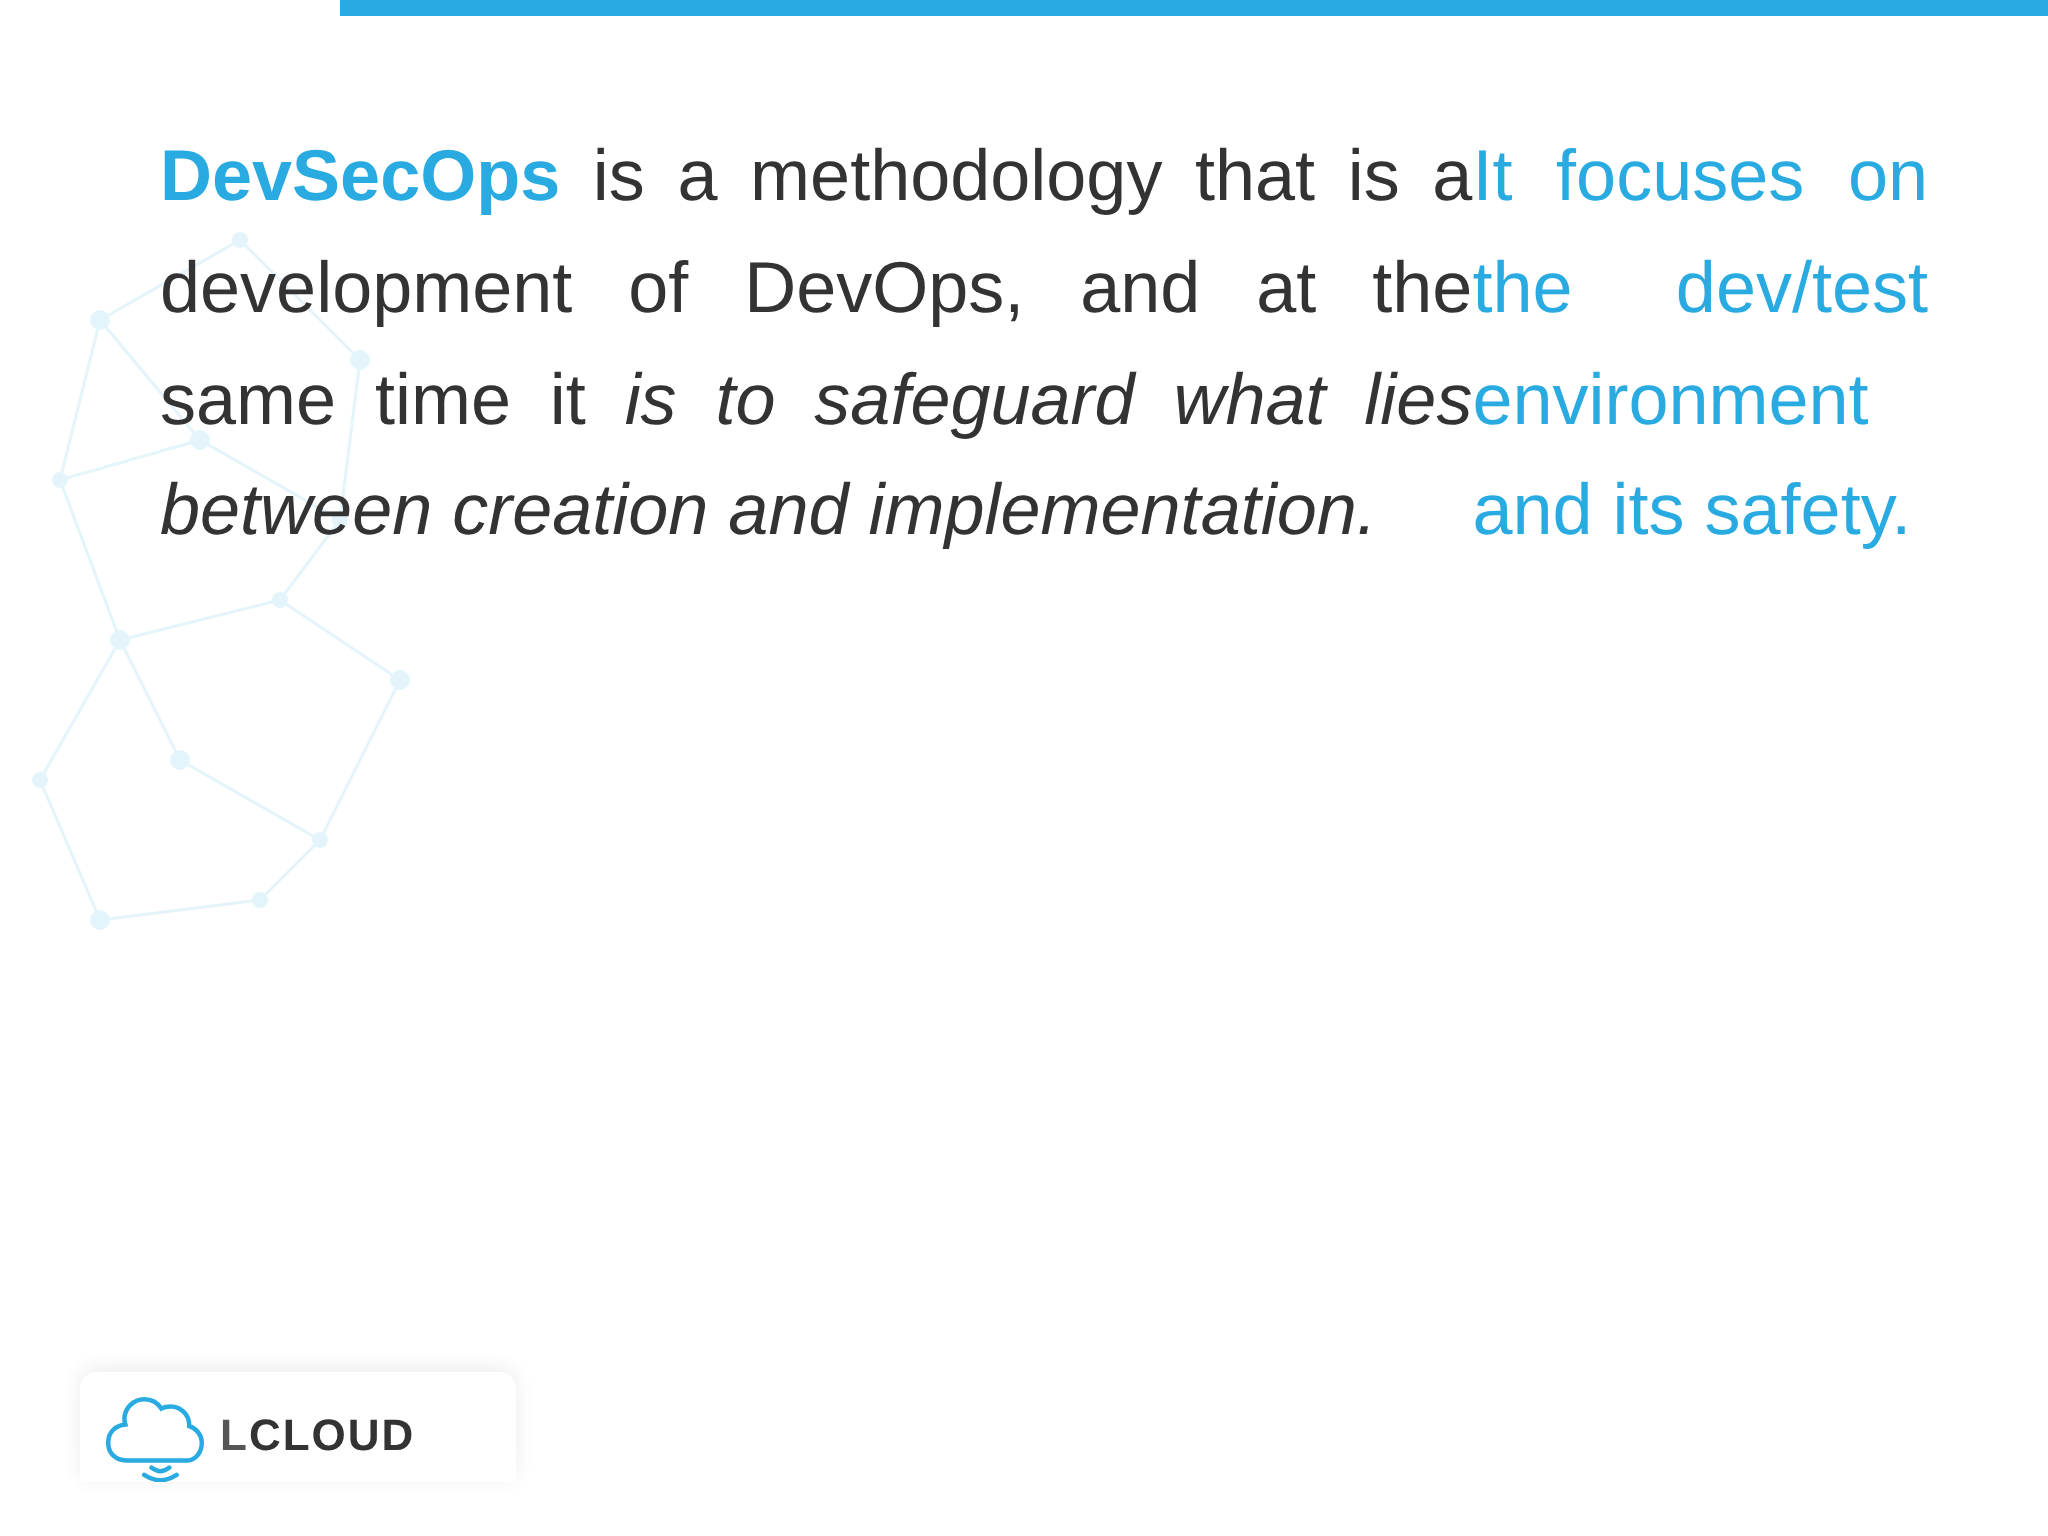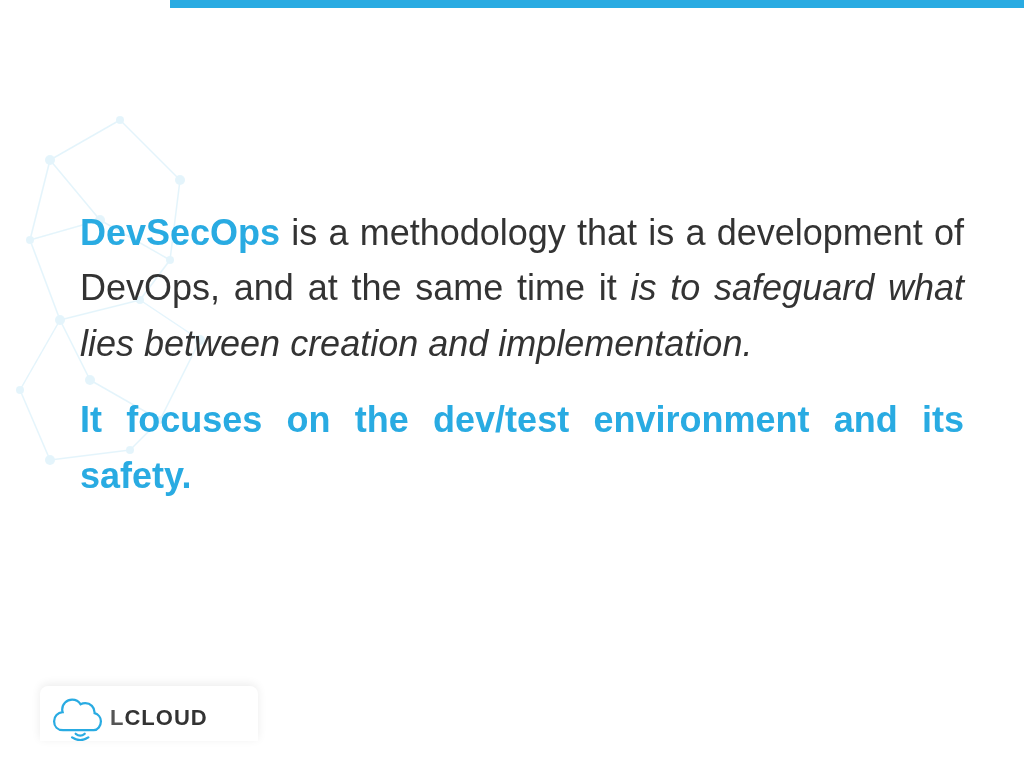--- a/index.html
+++ b/index.html
@@ -38,21 +38,20 @@
     }
 
     
     .main-content {
       position: absolute;
       top: 60px;
       left: 80px;
       right: 60px;
       bottom: 120px;
       display: flex;
-      flex-direction: column;
       justify-content: center;
     }
 
     .paragraph-1 {
       font-size: 36px;
       line-height: 1.55;
       color: #333333;
       font-weight: 400;
       margin-bottom: 20px;
       text-align: justify;
@@ -65,21 +64,21 @@
 
     .paragraph-1 .italic-part {
       font-style: italic;
       font-weight: 400;
     }
 
     .paragraph-2 {
       font-size: 36px;
       line-height: 1.55;
       color: #29abe2;
-      font-weight: 700;
+      font-weight: 400;
       text-align: justify;
     }
 
     
     .footer {
       position: absolute;
       bottom: 0;
       left: 0;
       right: 0;
       height: 110px;

